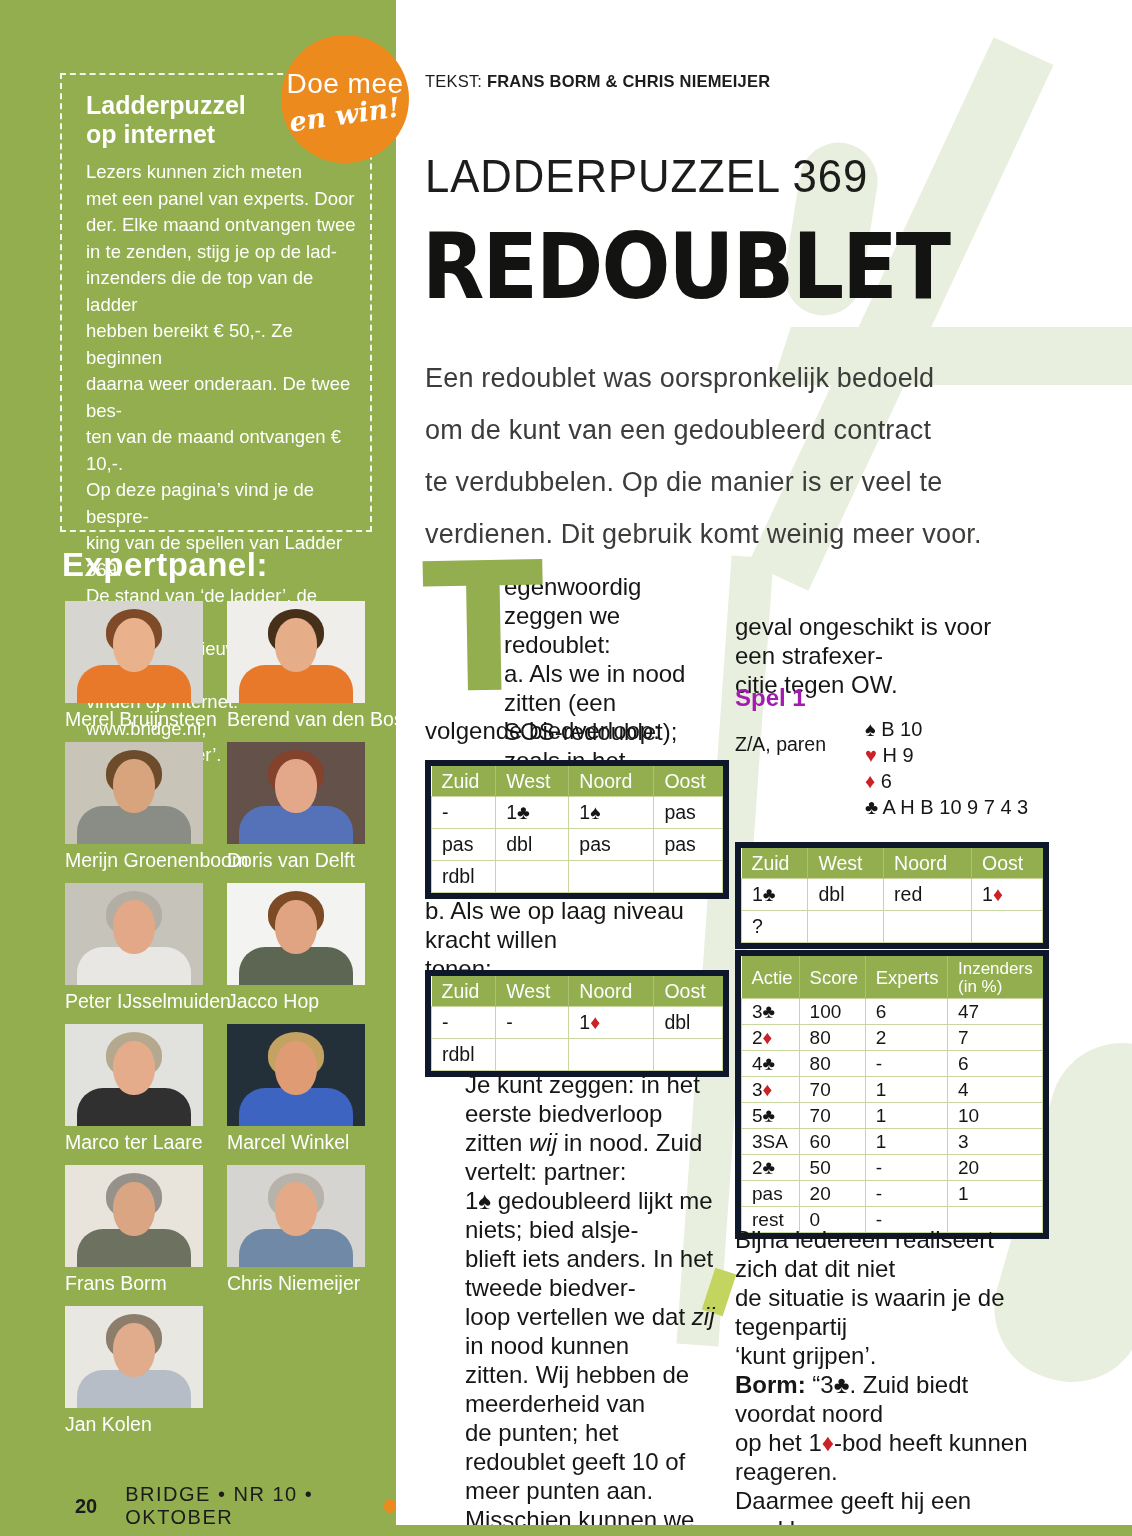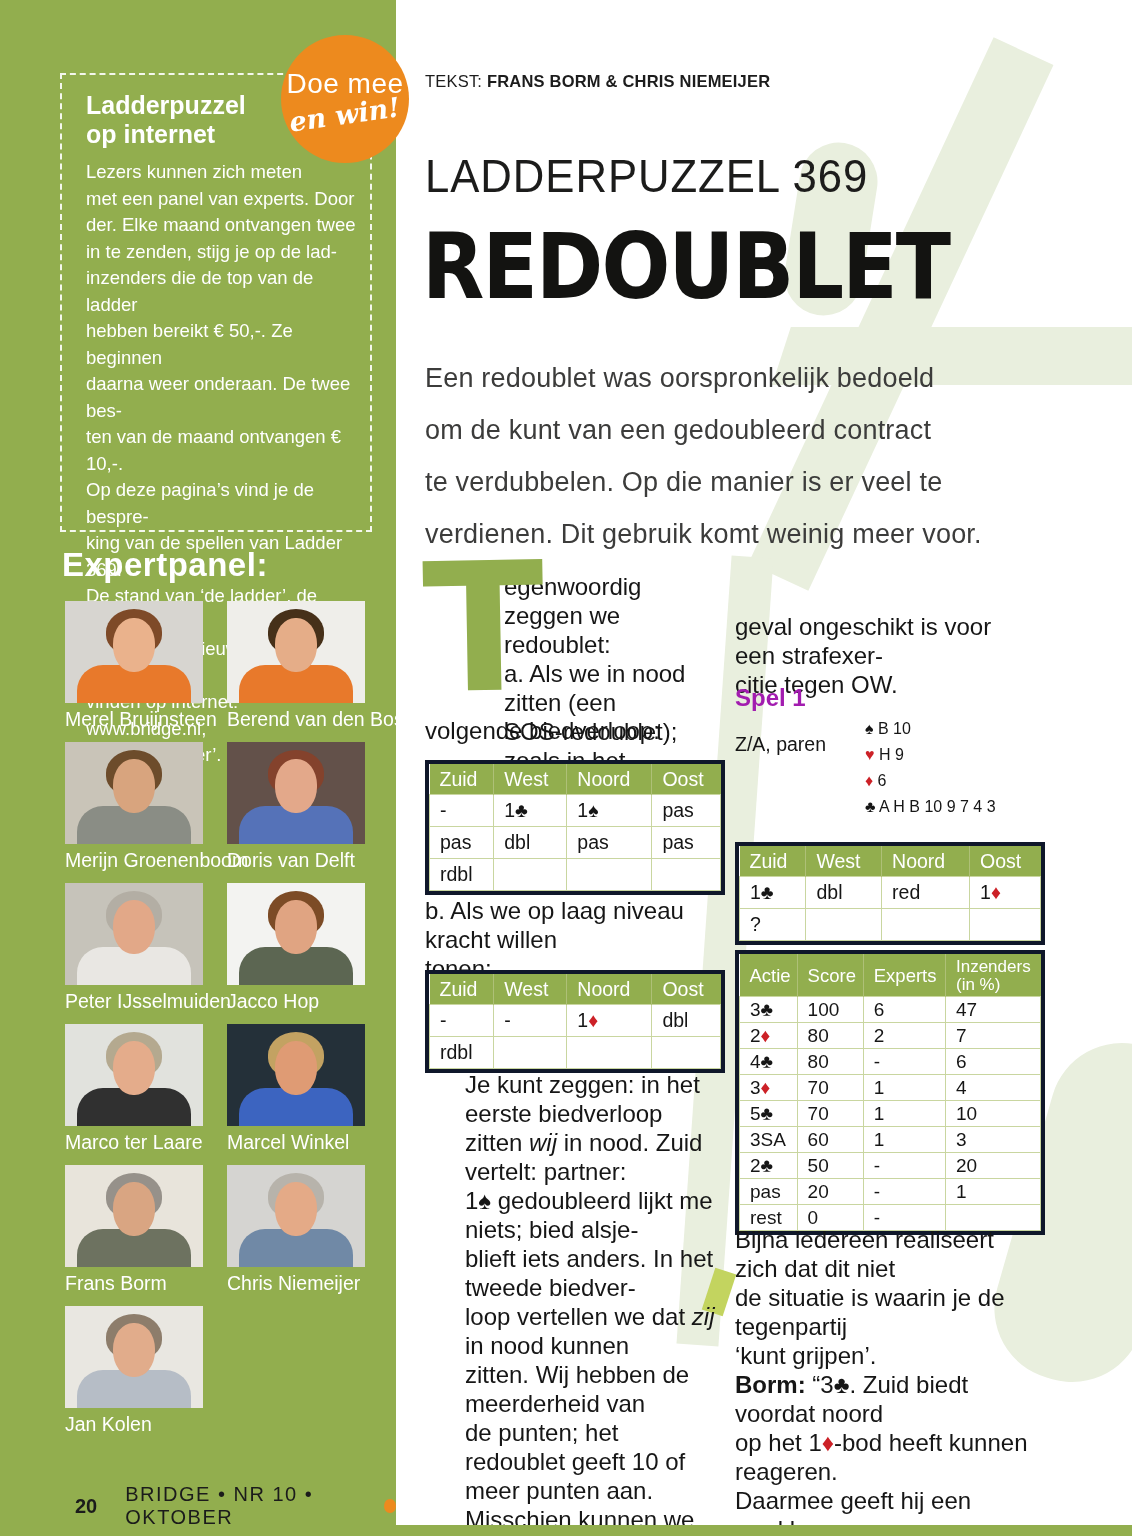--- a/index.html
+++ b/index.html
@@ -57,31 +57,31 @@
   .dropcap{position:absolute;left:-2px;top:-12px;font-family:"DejaVu Sans",sans-serif;font-weight:bold;
            font-size:178px;line-height:142px;color:#92ae4e;transform:rotate(-1deg);}
   .droplines{margin-left:79px;padding-top:2px;}
   .afterline{margin-top:6px;}
   
   .gtable table{width:100%;border-collapse:collapse;background:#fff;}
   .gtable th{background:#92ae4e;color:#fff;font-weight:normal;text-align:left;font-size:19.5px;
              height:30px;padding:0 0 0 10px;border-right:1px solid #aec077;white-space:pre-line;}
   .gtable th:last-child{border-right:none;}
   .gtable td{border:1px solid #c9d6a0;font-size:19.5px;height:31px;padding:0 0 0 10px;background:#fff;}
-  .gtable{border:4px solid #0f172a;}
+  .gtable{border:6px solid #0f172a;}
   .tbl-a{position:absolute;left:0;top:190px;width:292px;}
   .para-b{position:absolute;left:0;top:326px;}
   .tbl-b{position:absolute;left:0;top:400px;width:292px;}
   .para-main{position:absolute;left:0;top:500px;margin-left:40px;}
   
   .para-top{position:absolute;left:0;top:42px;}
   .spel-heading{position:absolute;left:0;top:114px;font-size:24px;font-weight:bold;color:#a21caf;}
   .dealrow{position:absolute;left:0;top:146px;width:302px;}
   .spel-sub{position:absolute;left:0;top:17px;font-size:19.5px;}
-  .hand{position:absolute;left:130px;top:0;font-size:16px;line-height:26px;white-space:nowrap;}
+  .hand{position:absolute;left:130px;top:0;font-size:20px;line-height:26px;white-space:nowrap;}
   .tbl-c{position:absolute;left:0;top:272px;width:302px;}
   .score{position:absolute;left:0;top:380px;width:302px;}
   .score th{height:40px;line-height:1.08;font-size:18.5px;padding-top:2px;}
   .score th:nth-child(4){font-size:17px;}
   .score td{height:25px;font-size:19px;}
   .para-bottom{position:absolute;left:0;top:655px;}
   .i{font-style:italic;}
   .b{font-weight:bold;}
   .redsuit{color:#cc2127;}
 </style>

